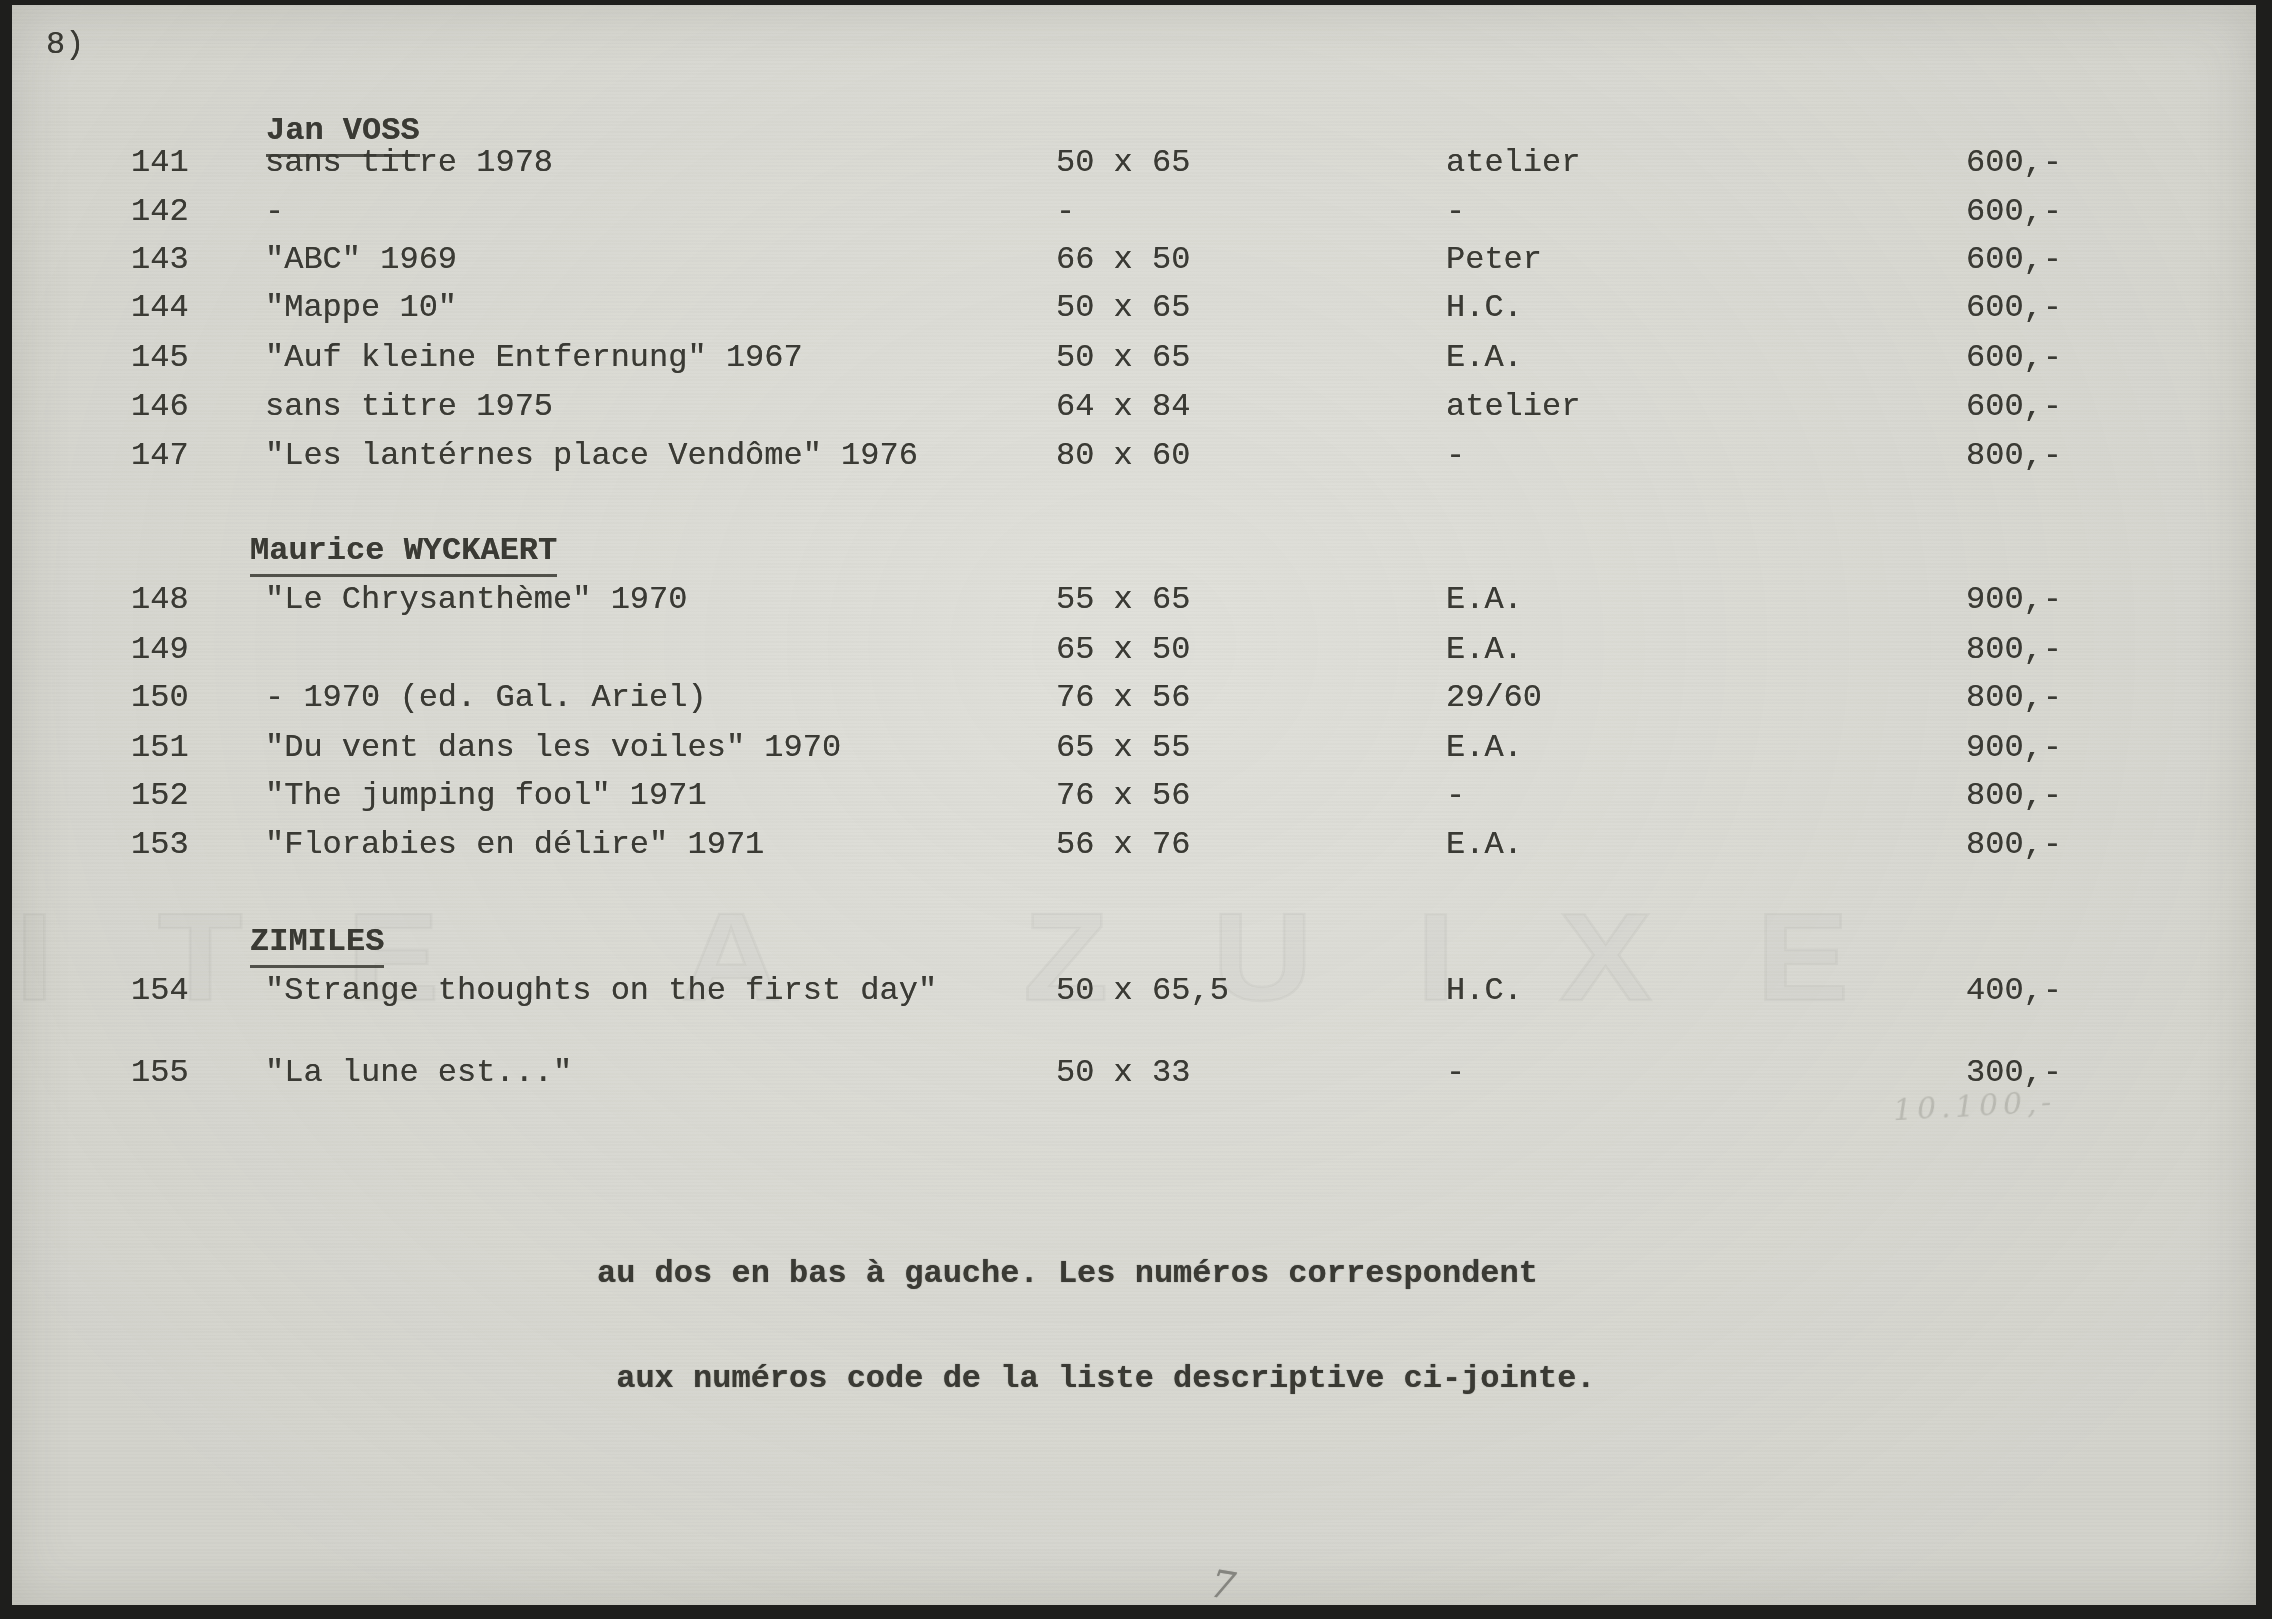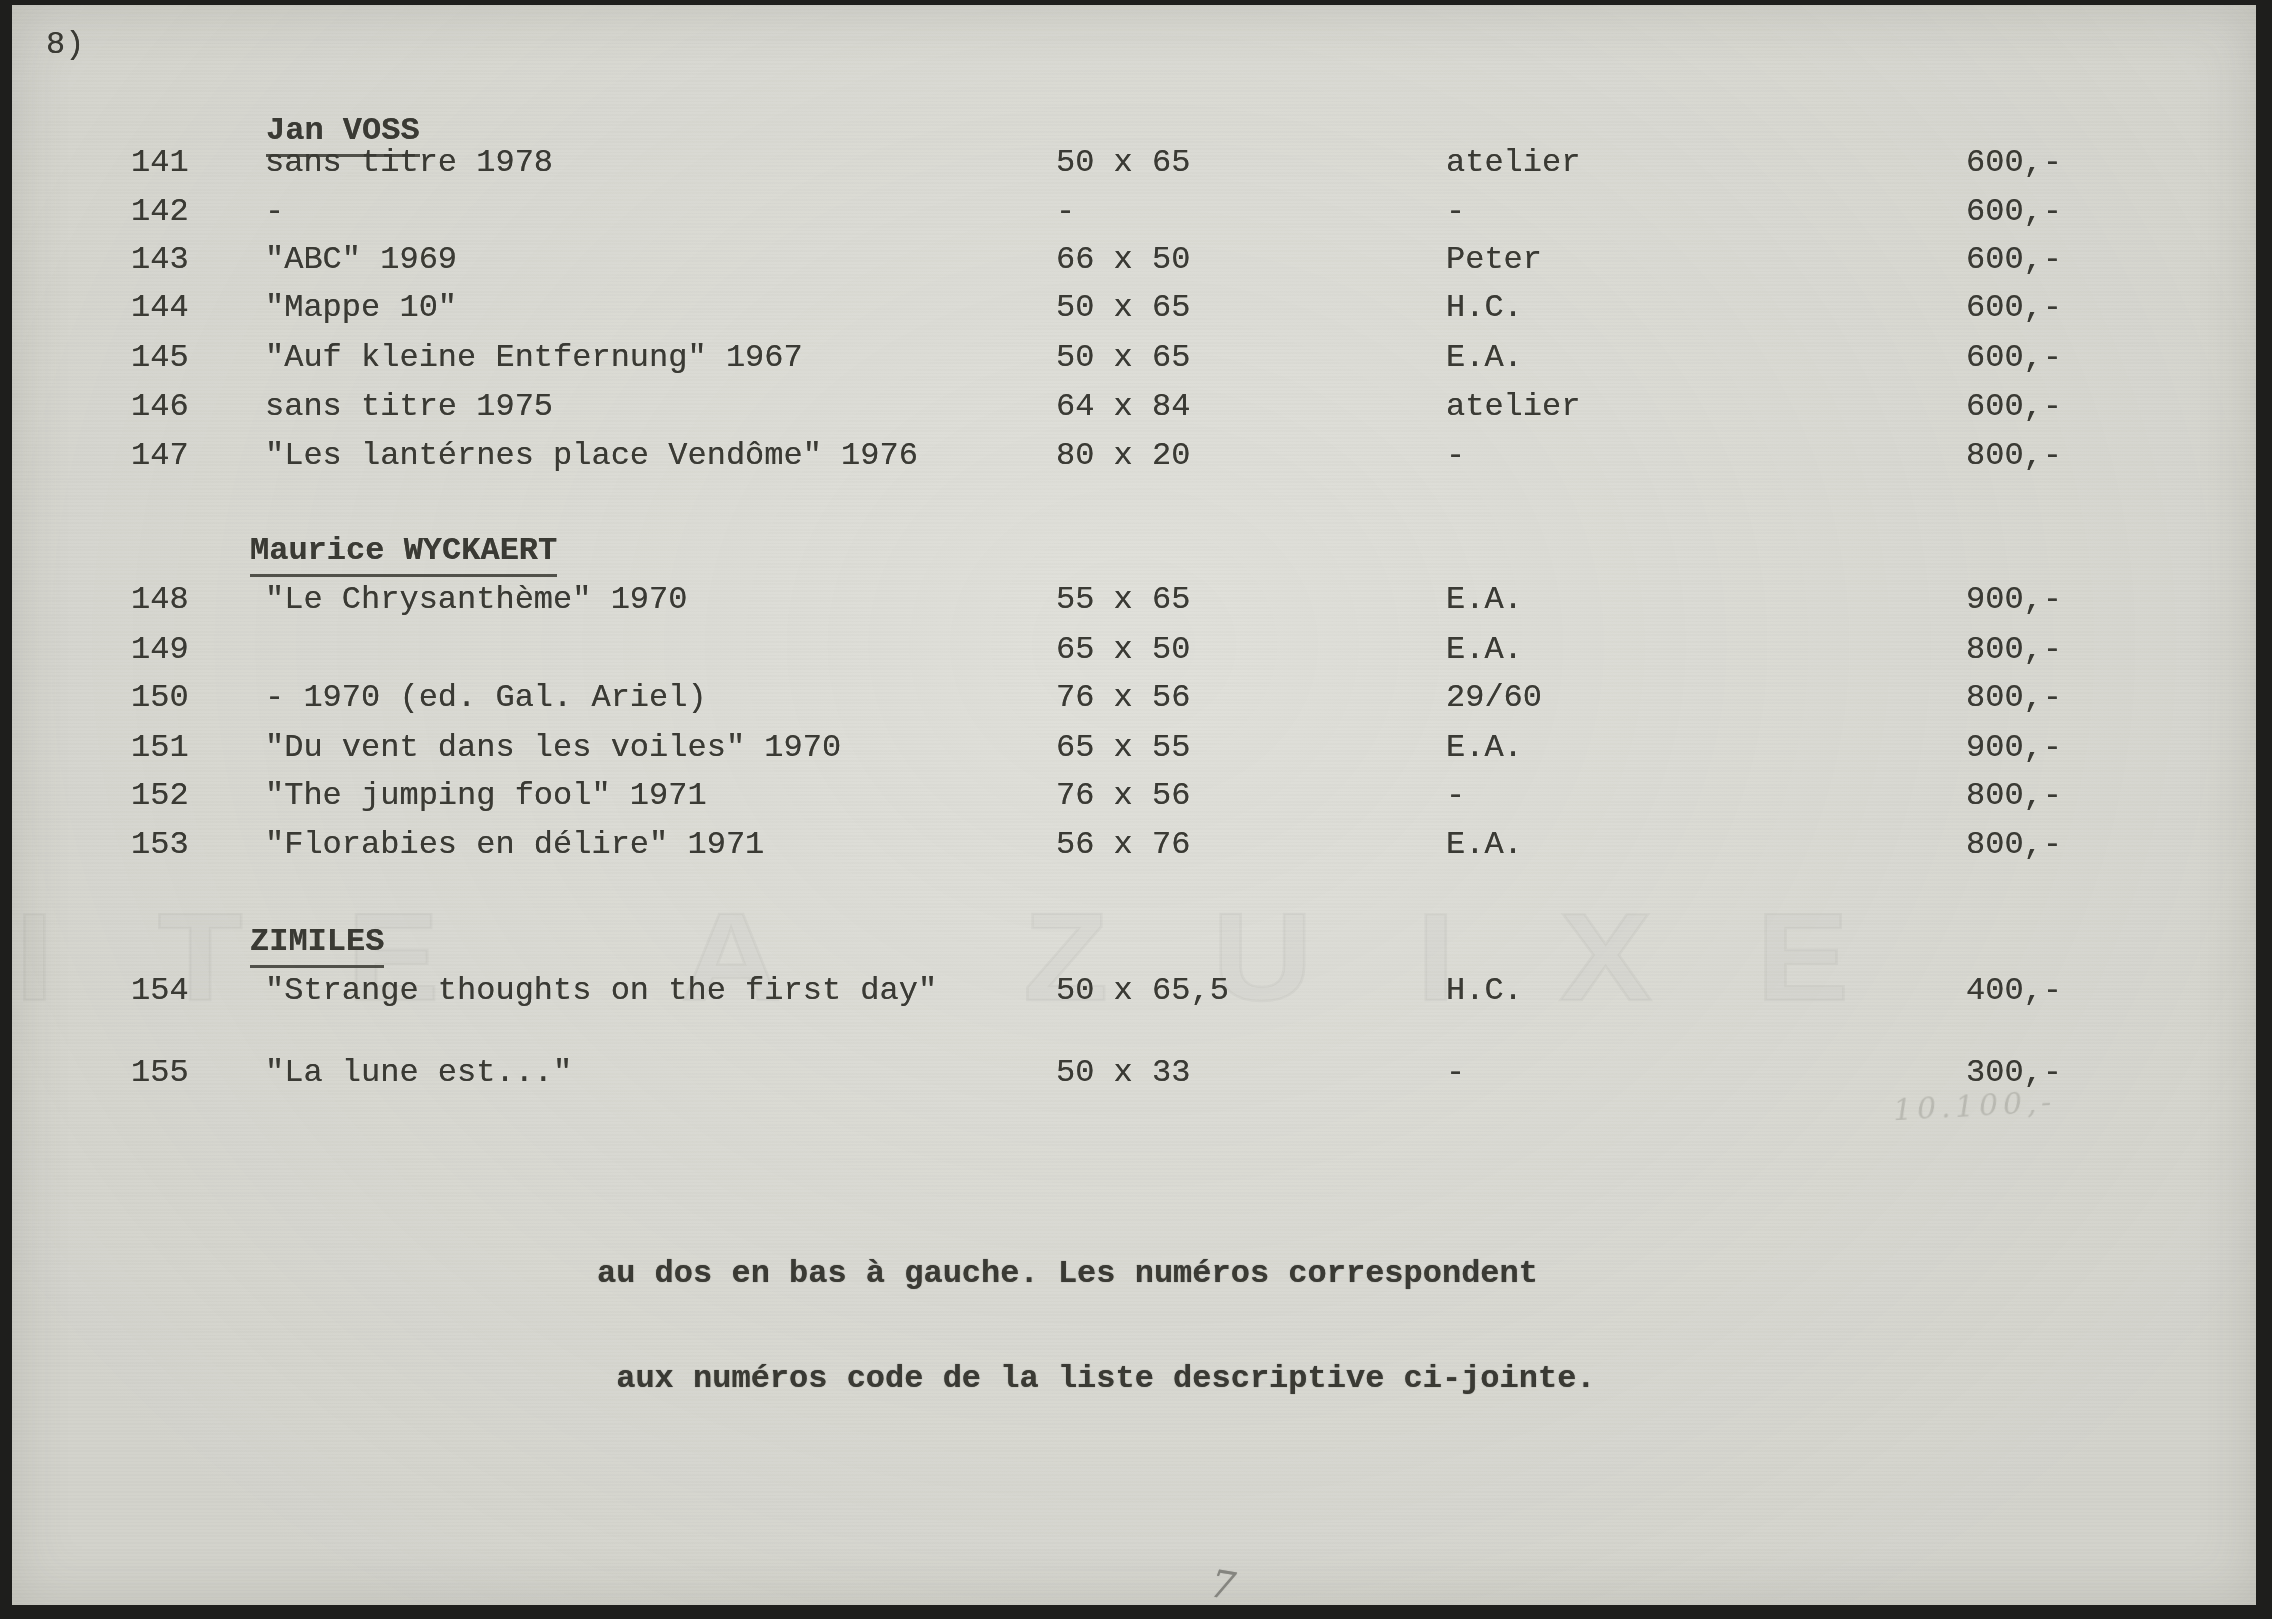--- a/index.html
+++ b/index.html
@@ -116,21 +116,21 @@
 <div class="row tw r146">
   <span class="c-num">146</span>
   <span class="c-title"> sans titre 1975</span>
   <span class="c-dims">64 x 84</span>
   <span class="c-ed">atelier</span>
   <span class="c-price">600,-</span>
 </div>
 <div class="row tw r147">
   <span class="c-num">147</span>
   <span class="c-title">"Les lantérnes place Vendôme" 1976</span>
-  <span class="c-dims">80 x 20</span>
+  <span class="c-dims">80 x 60</span>
   <span class="c-ed">    -</span>
   <span class="c-price">800,-</span>
 </div>
 
 <div class="abs tw hdr h-wyck"><span class="u">Maurice WYCKAERT</span></div>
 
 <div class="row tw r148">
   <span class="c-num">148</span>
   <span class="c-title">"Le Chrysanthème" 1970</span>
   <span class="c-dims">55 x 65</span>

